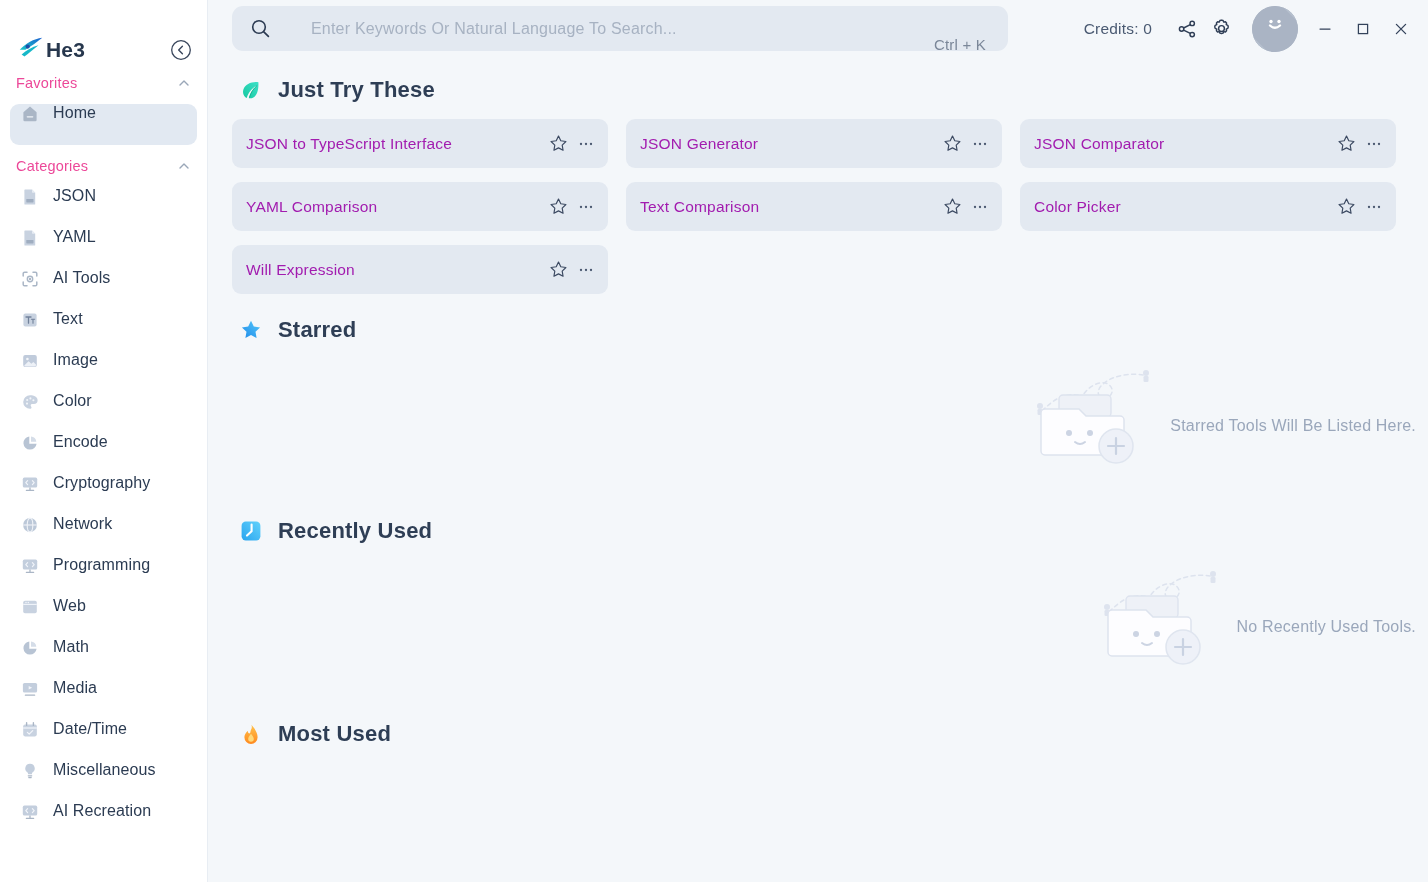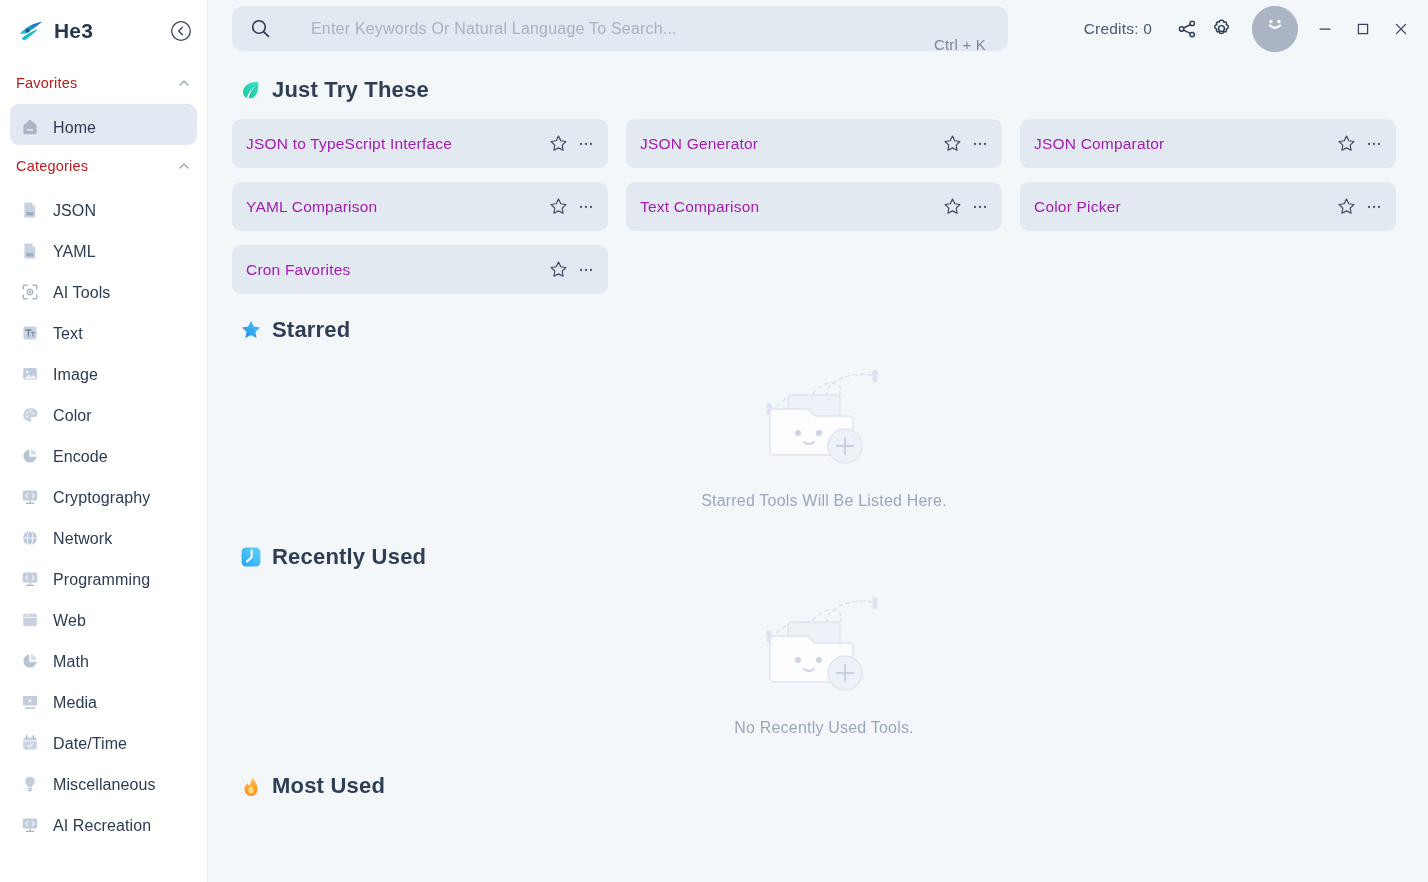--- a/index.html
+++ b/index.html
@@ -16,49 +16,48 @@
   .sidebar {
     width: 208px; height: 882px;
     background: #ffffff;
     border-right: 1px solid #e8edf3;
     flex: 0 0 208px;
     position: relative;
     overflow: hidden;
   }
   .brand {
     height: 62px;
-    display: flex; align-items: center;
+    display: flex; align-items: flex-end;
     padding: 0 14px 0 16px;
-    gap: 8px;
   }
   .brand-logo { width: 30px; height: 30px; flex: 0 0 30px; display:block; }
   .brand-name {
     font-size: 21px; font-weight: 600; color: #27374d;
     letter-spacing: .2px; flex: 1;
   }
   .collapse-btn {
     width: 24px; height: 24px; flex: 0 0 24px;
     border-radius: 50%;
     display: flex; align-items: center; justify-content: center;
     cursor: pointer;
   }
   .side-section {
     display: flex; align-items: center;
     padding: 0 16px;
     height: 34px;
     margin-top: 4px;
   }
   .side-section-label {
-    font-size: 14.5px; color: #b91c1c; flex: 1; letter-spacing: .2px;
+    font-size: 14.5px; color: #ec4899; flex: 1; letter-spacing: .2px;
   }
   .chev { width: 14px; height: 14px; }
   .nav-list { padding: 4px 10px 0 10px; }
   .nav-item {
-    display: flex; align-items: flex-end; gap: 13px;
-    height: 41px; padding: 8px 10px;
+    display: flex; align-items: flex-start; gap: 13px;
+    height: 41px; padding: 0 10px;
     border-radius: 9px;
     cursor: pointer;
     font-size: 16px; color: #2b3b52;
     letter-spacing: .1px;
   }
   .nav-item.active { background: #e2e9f2; }
   .nav-ico { width: 20px; height: 20px; flex: 0 0 20px; display:block; }
   .nav-label { white-space: nowrap; }
 
   
@@ -103,21 +102,21 @@
   }
   .win-btn {
     width: 38px; height: 38px;
     display: flex; align-items: center; justify-content: center;
     cursor: pointer;
   }
 
   
   .content { padding: 6px 12px 0 24px; height: 825px; overflow: hidden; }
   .section-head {
-    display: flex; align-items: center; gap: 10px;
+    display: flex; align-items: center; gap: 16px;
     margin: 14px 0 16px 8px;
   }
   .section-emoji { width: 22px; height: 22px; display:block; flex: 0 0 22px; }
   .section-title {
     font-size: 22px; font-weight: 600; color: #2e3e55; letter-spacing: .2px;
   }
 
   .card-grid {
     display: grid;
     grid-template-columns: repeat(3, 376px);
@@ -132,21 +131,21 @@
     cursor: pointer;
   }
   .tool-name {
     flex: 1; font-size: 15.5px; color: #a21caf; letter-spacing: .2px;
     white-space: nowrap; overflow: hidden; text-overflow: ellipsis;
   }
   .star-ico { width: 19px; height: 19px; flex: 0 0 19px; margin-right: 10px; cursor: pointer; }
   .dots-ico { width: 16px; height: 16px; flex: 0 0 16px; cursor: pointer; }
 
   .empty-state {
-    display: flex; flex-direction: column; align-items: center;
+    display: flex; flex-direction: row; align-items: center;
     margin-top: 6px;
     justify-content: flex-end;
   }
   .empty-illo { width: 150px; height: 125px; display: block; }
   .empty-text {
     font-size: 16px; color: #9aa7bb; margin-top: 8px; letter-spacing: .2px;
   }
 </style>
 </head>
 <body>
@@ -506,21 +505,21 @@
             <path d="M10 2.2 l2.4 4.9 5.4 .8 -3.9 3.8 .9 5.4 -4.8-2.5 -4.8 2.5 .9-5.4 -3.9-3.8 5.4-.8z" fill="none" stroke="#3c4a62" stroke-width="1.25" stroke-linejoin="round"></path>
           </svg>
           <svg class="dots-ico" viewBox="0 0 16 16">
             <circle cx="3" cy="8" r="1.15" fill="#4a5870"></circle>
               <circle cx="8" cy="8" r="1.15" fill="#4a5870"></circle>
               <circle cx="13" cy="8" r="1.15" fill="#4a5870"></circle>
           </svg>
         </div>
 
         <div class="tool-card">
-          <span class="tool-name">Cron Favorites</span>
+          <span class="tool-name">Will Expression</span>
           <svg class="star-ico" viewBox="0 0 20 20">
             <path d="M10 2.2 l2.4 4.9 5.4 .8 -3.9 3.8 .9 5.4 -4.8-2.5 -4.8 2.5 .9-5.4 -3.9-3.8 5.4-.8z" fill="none" stroke="#3c4a62" stroke-width="1.25" stroke-linejoin="round"></path>
           </svg>
           <svg class="dots-ico" viewBox="0 0 16 16">
             <circle cx="3" cy="8" r="1.15" fill="#4a5870"></circle>
               <circle cx="8" cy="8" r="1.15" fill="#4a5870"></circle>
               <circle cx="13" cy="8" r="1.15" fill="#4a5870"></circle>
           </svg>
         </div>
       </div>

